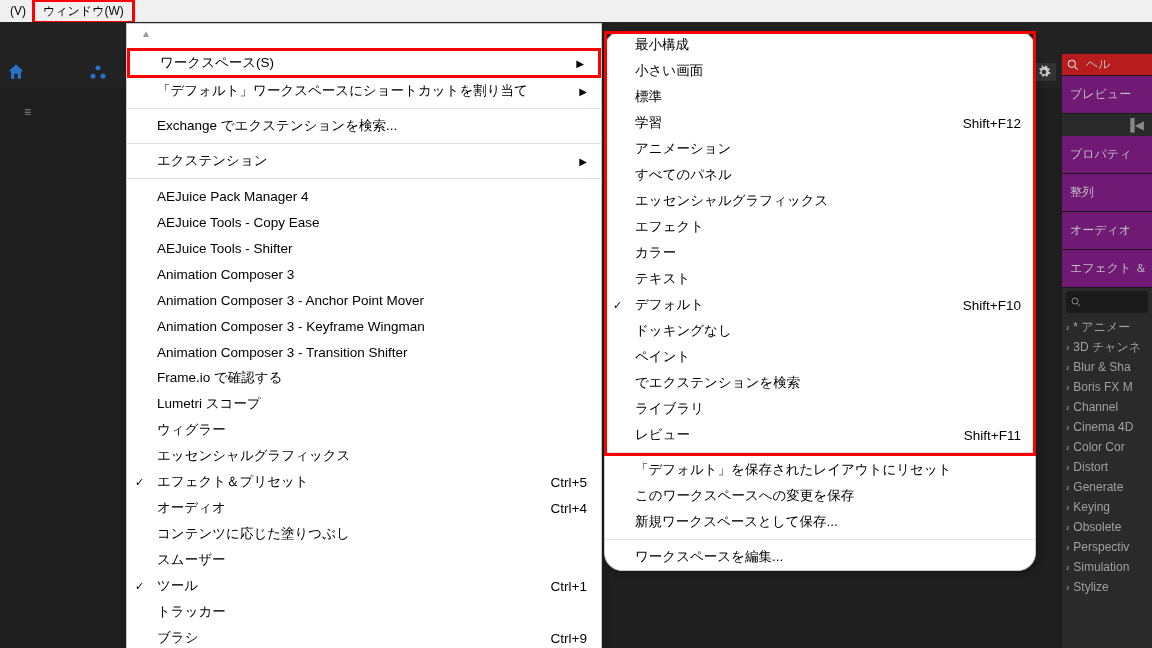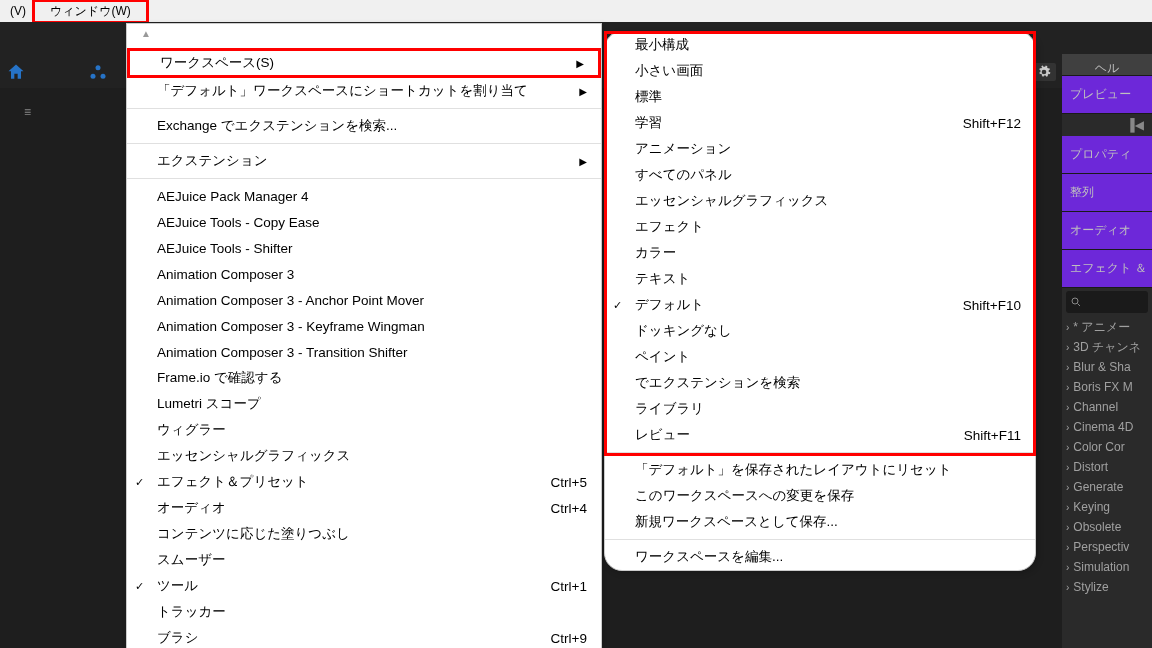--- a/index.html
+++ b/index.html
@@ -17,21 +17,21 @@
   display: flex;
   align-items: center;
   padding-left: 4px;
 }
 .menu-bar-item {
   padding: 2px 6px;
   font-size: 12px;
 }
 .red-box-menu {
   border: 3px solid #ff0000;
-  padding: 1px 15px;
+  padding: 1px 8px;
 }
 .tool-strip {
   height: 66px;
   background: #222222;
   position: relative;
 }
 .tool-strip .icon-slot {
   position: absolute;
   width: 28px; height: 28px;
   color: #2673c7;
@@ -41,30 +41,29 @@
   right: 0; top: 54px;
   width: 90px;
   background: #2a2a2a;
   color: #bfbfbf;
   font-size: 12px;
   height: 594px;
 }
 .panel-right .search-row {
   display: flex; align-items: center;
   height: 22px;
-  background: #404040;
+  background: #b91c1c;
   border-bottom: 1px solid #1a1a1a;
   padding: 0 4px;
   gap: 6px;
-  flex-direction: column;
 }
 .panel-right .tab {
   height: 38px;
   padding: 10px 8px;
-  background: #6d28d9;
+  background: #701a75;
   border-bottom: 1px solid #1a1a1a;
   white-space: nowrap;
   overflow: hidden;
 }
 .panel-right .small-search {
   height: 22px;
   background: #1a1a1a;
   margin: 3px 4px 0 4px;
   border-radius: 3px;
   display: flex;

